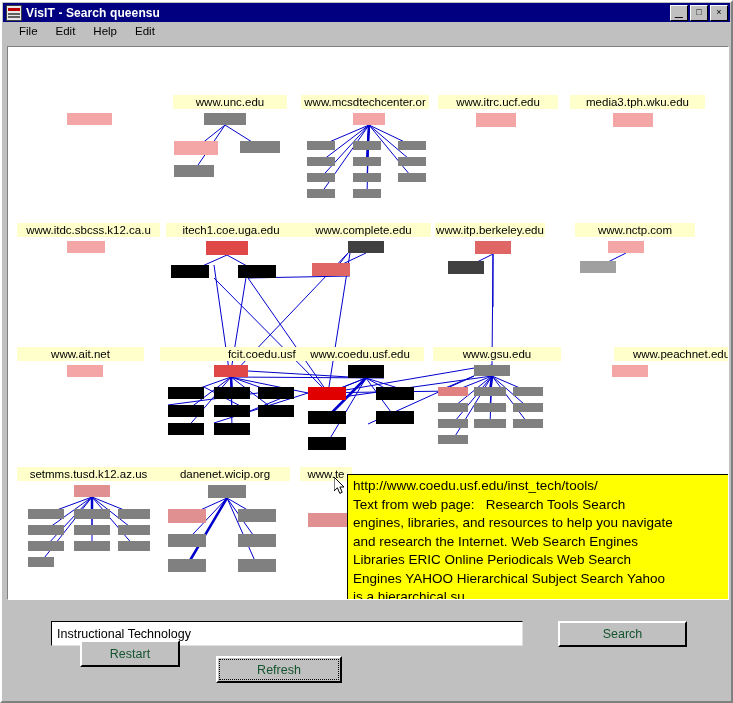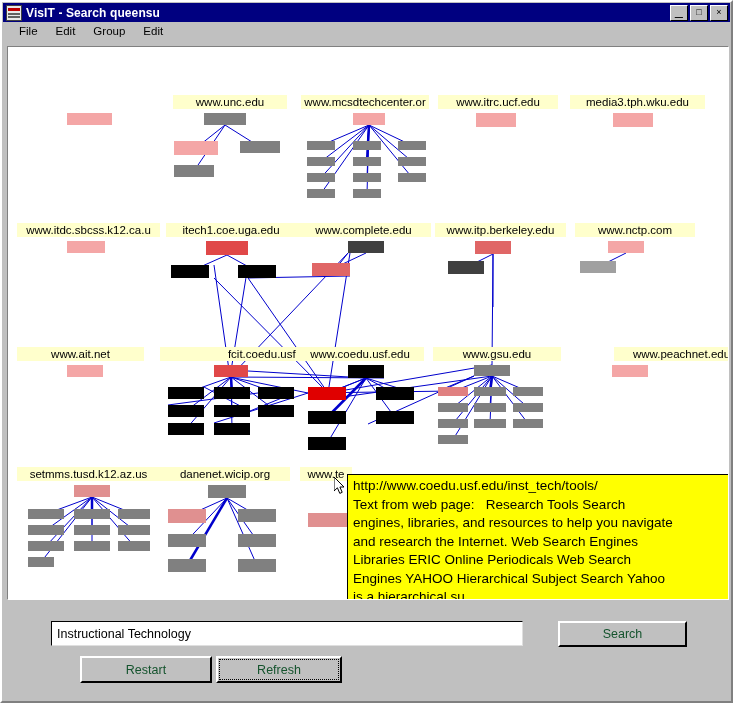--- a/index.html
+++ b/index.html
@@ -107,21 +107,21 @@
     font-family:"Liberation Sans",sans-serif;
     box-sizing:border-box;cursor:default;
     display:flex;align-items:center;justify-content:center;
   }
   .btn .inner{
     position:absolute;inset:0;
     display:flex;align-items:center;justify-content:center;
   }
   .btn.focused .inner{border:1px dotted #000000;margin:1px;}
   #btn-search{left:556px;top:19px;width:129px;height:26px;}
-  #btn-restart{left:78px;top:54px;width:132px;height:27px;}
+  #btn-restart{left:78px;top:38px;width:100px;height:27px;}
   #btn-refresh{left:214px;top:54px;width:126px;height:27px;}
 </style>
 </head>
 <body>
 
 <div class="window">
 
   <div class="titlebar">
     <div class="title-icon"></div>
     <div class="title-text">VisIT - Search queensu</div>
@@ -134,21 +134,21 @@
         </div>
       <div class="win-btn">
           <span>×</span>
         </div>
     </div>
   </div>
 
   <div class="menubar">
     <div class="menu-item">File</div>
     <div class="menu-item">Edit</div>
-    <div class="menu-item">Group</div>
+    <div class="menu-item">Help</div>
     <div class="menu-item">Edit</div>
   </div>
 
   <div class="canvas">
     <div class="canvas-inner" id="canvas-inner">
       <svg class="edges" id="edge-layer">
           <line x1="217" y1="78" x2="188" y2="101" stroke="#0000cc" stroke-width="1"></line>
           <line x1="217" y1="78" x2="252" y2="100" stroke="#0000cc" stroke-width="1"></line>
           <line x1="217" y1="78" x2="186" y2="124" stroke="#0000cc" stroke-width="1"></line>
           <line x1="361" y1="78" x2="313" y2="98.5" stroke="#0000cc" stroke-width="1"></line>
@@ -256,21 +256,21 @@
         <div class="node" style="left: 605px; top: 66px; width: 40px; height: 14px; background: rgb(244, 166, 166);"></div>
         <div class="label" style="left: 9px; top: 176px; width: 143px;">www.itdc.sbcss.k12.ca.u</div>
         <div class="node" style="left: 59px; top: 194px; width: 38px; height: 12px; background: rgb(244, 166, 166);"></div>
         <div class="label" style="left: 158px; top: 176px; width: 130px;">itech1.coe.uga.edu</div>
         <div class="node" style="left: 198px; top: 194px; width: 42px; height: 14px; background: rgb(224, 72, 72);"></div>
         <div class="node" style="left: 163px; top: 218px; width: 38px; height: 13px; background: rgb(0, 0, 0);"></div>
         <div class="node" style="left: 230px; top: 218px; width: 38px; height: 13px; background: rgb(0, 0, 0);"></div>
         <div class="label" style="left: 288px; top: 176px; width: 135px;">www.complete.edu</div>
         <div class="node" style="left: 340px; top: 194px; width: 36px; height: 12px; background: rgb(64, 64, 64);"></div>
         <div class="node" style="left: 304px; top: 216px; width: 38px; height: 13px; background: rgb(224, 102, 102);"></div>
-        <div class="label" style="left: 427px; top: 176px; width: 131px;">www.itp.berkeley.edu</div>
+        <div class="label" style="left: 427px; top: 176px; width: 110px;">www.itp.berkeley.edu</div>
         <div class="node" style="left: 467px; top: 194px; width: 36px; height: 13px; background: rgb(224, 102, 102);"></div>
         <div class="node" style="left: 440px; top: 214px; width: 36px; height: 13px; background: rgb(64, 64, 64);"></div>
         <div class="label" style="left: 567px; top: 176px; width: 120px;">www.nctp.com</div>
         <div class="node" style="left: 600px; top: 194px; width: 36px; height: 12px; background: rgb(244, 166, 166);"></div>
         <div class="node" style="left: 572px; top: 214px; width: 36px; height: 12px; background: rgb(160, 160, 160);"></div>
         <div class="label" style="left: 9px; top: 300px; width: 127px;">www.ait.net</div>
         <div class="node" style="left: 59px; top: 318px; width: 36px; height: 12px; background: rgb(244, 166, 166);"></div>
         <div class="label" style="left: 152px; top: 300px; width: 130px; padding-left: 48px;">fcit.coedu.usf.edu</div>
         <div class="node" style="left: 206px; top: 318px; width: 34px; height: 12px; background: rgb(224, 72, 72);"></div>
         <div class="node" style="left: 160px; top: 340px; width: 36px; height: 12px; background: rgb(0, 0, 0);"></div>

